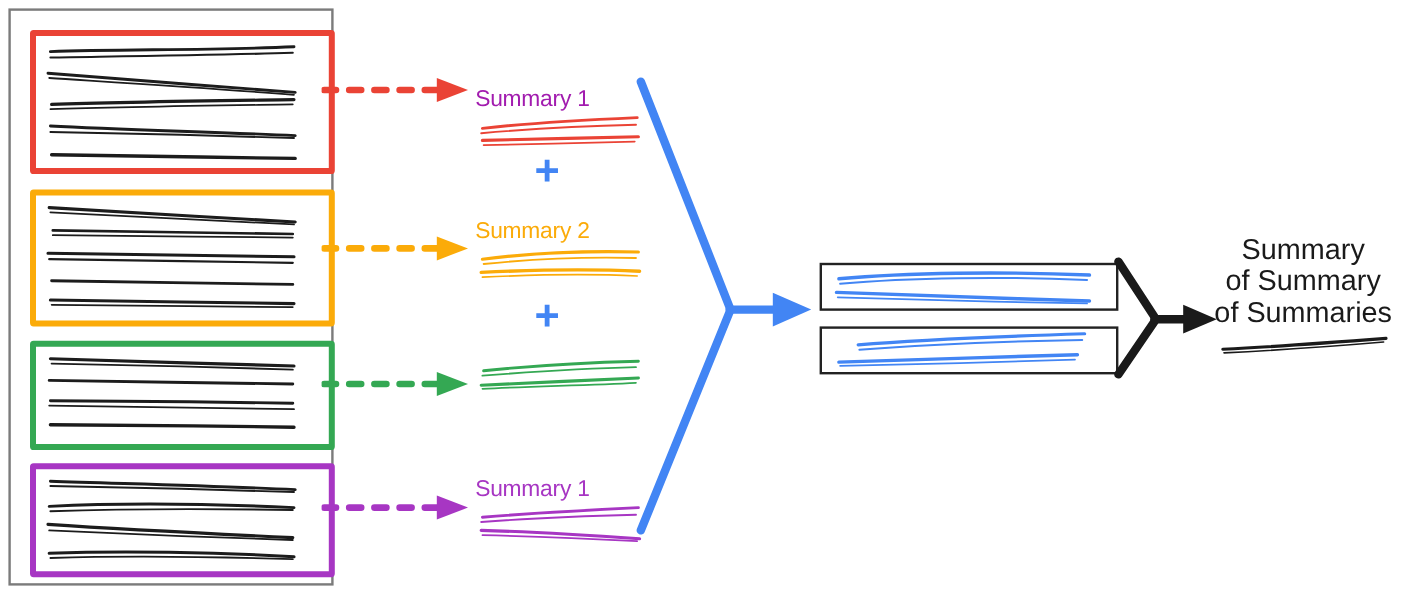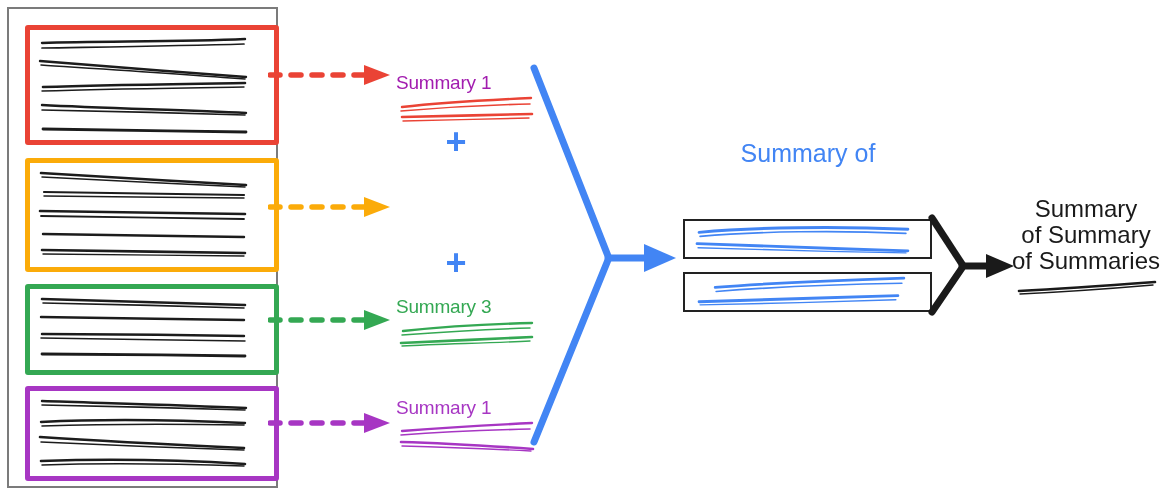--- a/index.html
+++ b/index.html
@@ -213,23 +213,33 @@
     <svg class="summary-sketch" width="142" height="30" viewBox="0 0 142 30">
       <g stroke="#EA4335" fill="none" stroke-linecap="round">
         <path d="M6 12 C40 8, 90 5, 135 3" stroke-width="2.4"></path>
         <path d="M5 16 C40 13, 92 10, 134 9" stroke-width="1.6"></path>
         <path d="M6 22 C45 21, 95 20, 136 19" stroke-width="2.6"></path>
         <path d="M7 26 C46 25, 96 24, 133 23" stroke-width="1.4"></path>
       </g>
     </svg>
   </div>
 
+  <div class="abs summary-block" id="summary-2">
+    <div class="summary-label">Summary 2</div>
+    <svg class="summary-sketch" width="142" height="30" viewBox="0 0 142 30">
+      <g stroke="#FBAB09" fill="none" stroke-linecap="round">
+        <path d="M6 11 C45 6, 95 4, 136 5" stroke-width="2.6"></path>
+        <path d="M7 15 C46 11, 96 9, 134 10" stroke-width="1.5"></path>
+        <path d="M5 22 C45 20, 95 19, 137 21" stroke-width="2.8"></path>
+        <path d="M6 26 C46 24, 96 23, 135 25" stroke-width="1.4"></path>
+      </g>
+    </svg>
+  </div>
 
   <div class="abs summary-block" id="summary-3">
-    <div class="summary-label">Summary 3</div>
     <svg class="summary-sketch" width="142" height="30" viewBox="0 0 142 30">
       <g stroke="#34A853" fill="none" stroke-linecap="round">
         <path d="M7 12 C45 8, 95 5, 136 4" stroke-width="2.4"></path>
         <path d="M6 16 C46 13, 96 10, 134 9" stroke-width="1.5"></path>
         <path d="M5 24 C45 22, 95 20, 136 18" stroke-width="2.6"></path>
         <path d="M6 27 C46 25, 96 24, 134 22" stroke-width="1.4"></path>
       </g>
     </svg>
   </div>
 
@@ -251,21 +261,20 @@
   <svg class="abs" id="blue-merge" viewBox="0 0 160 390">
     <g stroke="#4285F4" fill="none" stroke-width="7" stroke-linecap="round" stroke-linejoin="round">
       <path d="M14 8 L88 196"></path>
       <path d="M14 382 L88 200"></path>
       <path d="M88 198 L128 198"></path>
     </g>
     <polygon points="124,184 156,198 124,212" fill="#4285F4"></polygon>
   </svg>
 
   <div class="abs" id="sos-title">
-    <div>Summary of</div>
   </div>
 
   <div class="abs sos-box" id="sos-box-1">
     <svg width="100%" height="100%" viewBox="0 0 244 35" preserveAspectRatio="none">
       <g stroke="#4285F4" fill="none" stroke-linecap="round">
         <path d="M14 11 C70 6, 150 5, 222 8" stroke-width="2.8"></path>
         <path d="M15 15 C72 10, 152 9, 220 12" stroke-width="1.6"></path>
         <path d="M12 22 C70 24, 150 27, 222 29" stroke-width="2.8"></path>
         <path d="M13 26 C72 28, 152 30, 220 31" stroke-width="1.4"></path>
       </g>

